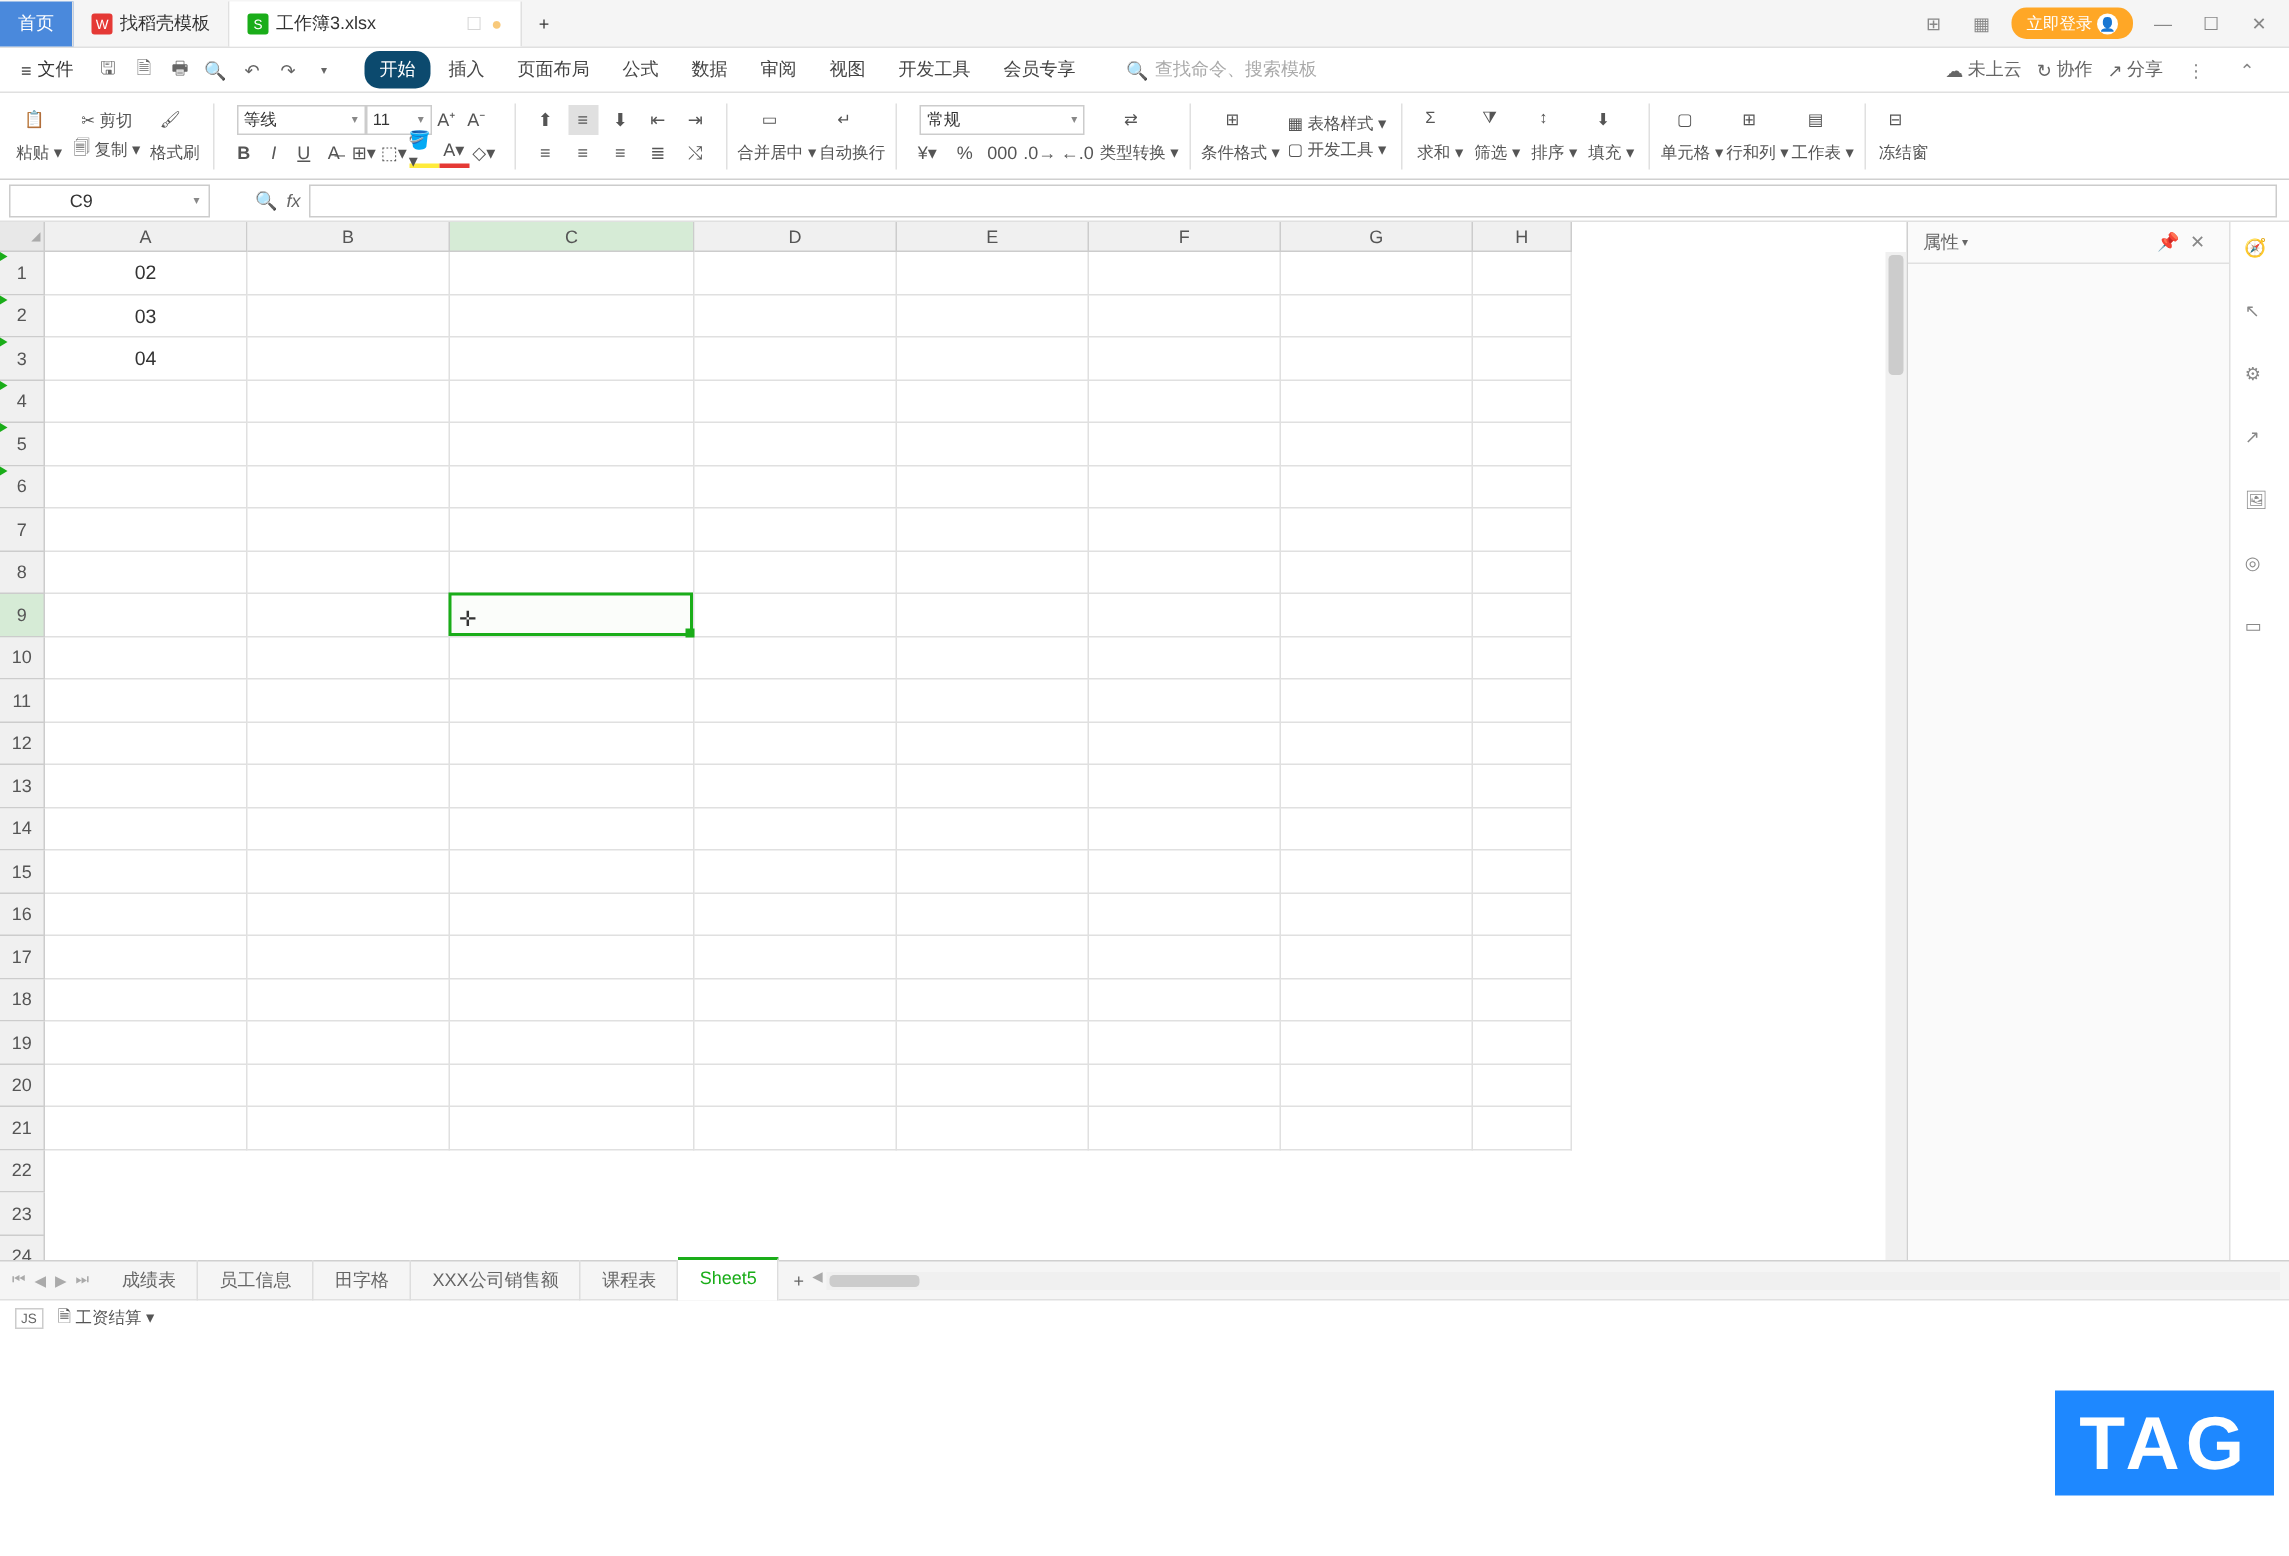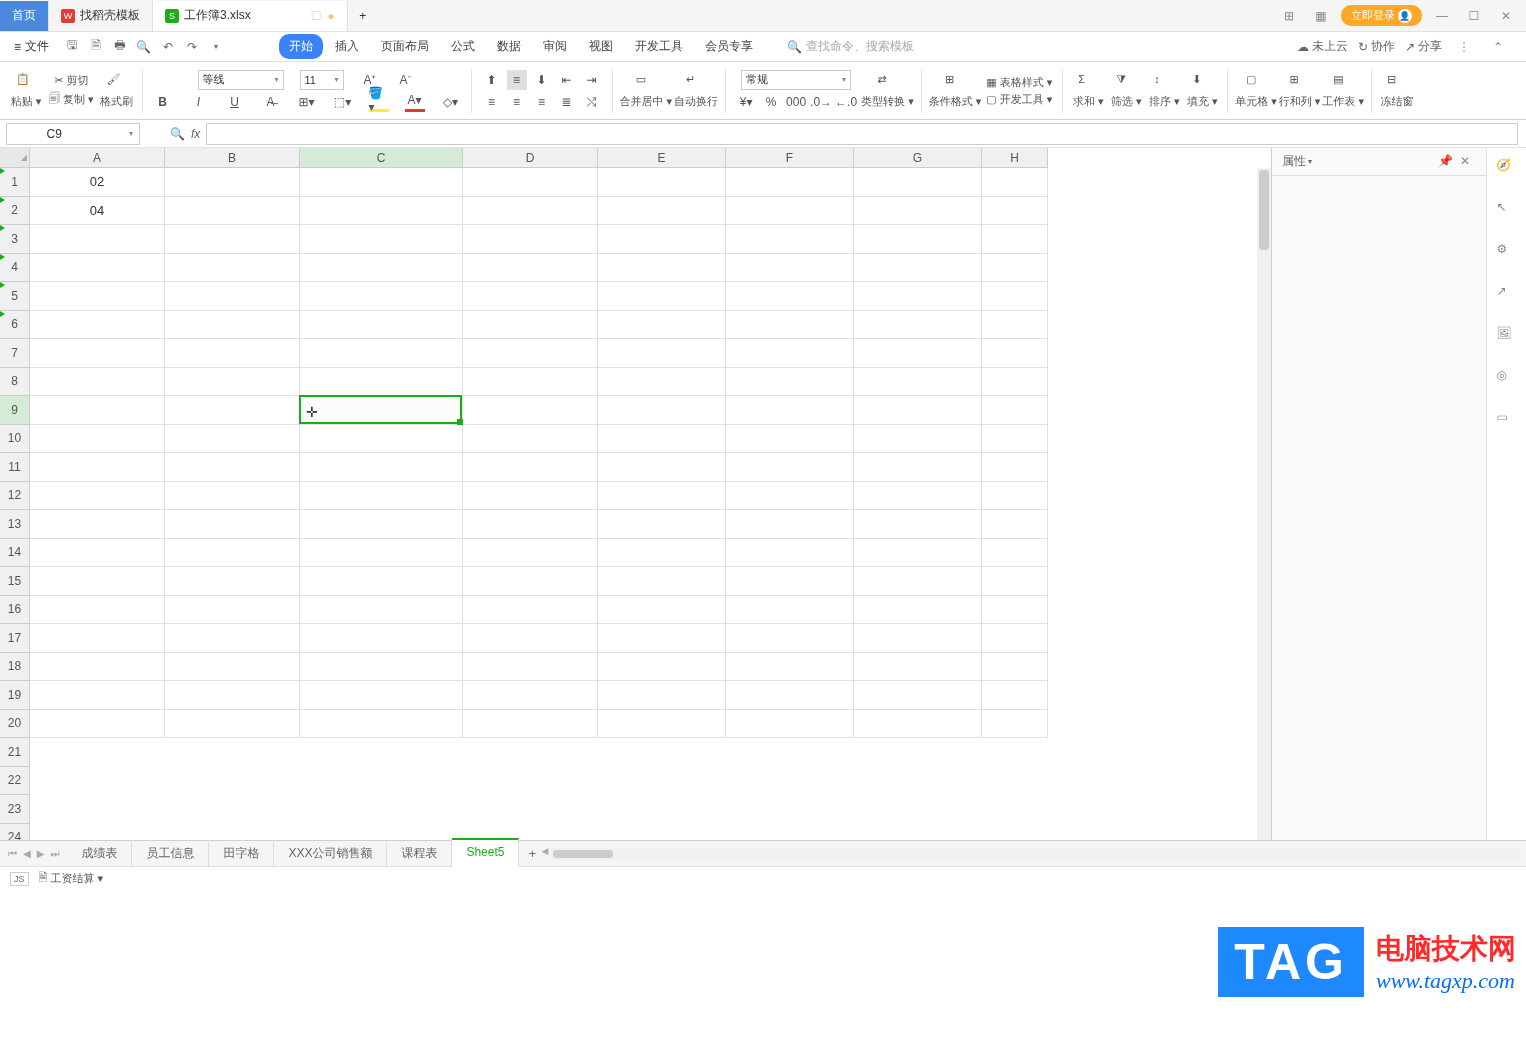--- a/index.html
+++ b/index.html
@@ -13,30 +13,30 @@
 .titlebar-right { margin-left: auto; display: flex; align-items: center; gap: 8px; padding-right: 8px; }
 .login-btn { background: #ffa726; color: #fff; padding: 3px 10px; border-radius: 10px; font-size: 11px; display: flex; align-items: center; gap: 3px; }
 .win-btn { width: 24px; height: 24px; display: flex; align-items: center; justify-content: center; cursor: pointer; color: #888; }
 
 .menubar { height: 30px; display: flex; align-items: center; padding: 0 8px; border-bottom: 1px solid #e0e0e0; gap: 4px; }
 .file-menu { display: flex; align-items: center; gap: 4px; padding: 2px 6px; }
 .quick-access { display: flex; gap: 6px; margin-left: 4px; }
 .qa-icon { width: 18px; height: 18px; color: #666; cursor: pointer; display: flex; align-items: center; justify-content: center; }
 .menu-tabs { display: flex; gap: 2px; margin-left: 14px; }
 .menu-tab { padding: 4px 10px; font-size: 12px; cursor: pointer; color: #444; }
-.menu-tab.active { background: #3b82f6; color: #fff; border-radius: 10px; margin-left: 36px; }
+.menu-tab.active { background: #0c4a6e; color: #fff; border-radius: 10px; }
 .search-cmd { margin-left: 20px; color: #aaa; display: flex; align-items: center; gap: 4px; }
 .menubar-right { margin-left: auto; display: flex; align-items: center; gap: 10px; padding-right: 8px; }
 .mblink { display: flex; align-items: center; gap: 3px; color: #666; cursor: pointer; }
 
 .ribbon { height: 58px; display: flex; align-items: center; padding: 0 8px; border-bottom: 1px solid #d0d0d0; gap: 2px; overflow: hidden; }
 .rsection { display: flex; flex-direction: column; align-items: center; gap: 2px; padding: 0 3px; height: 100%; justify-content: center; }
 .rbtn-big { display: flex; flex-direction: column; align-items: center; justify-content: center; gap: 1px; font-size: 11px; color: #555; cursor: pointer; min-width: 36px; }
 .rbtn-big .ricon { width: 20px; height: 20px; color: #555; }
-.rrow { display: flex; align-items: center; gap: 16px; }
+.rrow { display: flex; align-items: center; gap: 0; }
 .rsmall { font-size: 11px; color: #555; display: flex; align-items: center; gap: 3px; cursor: pointer; }
 .rsep { width: 1px; height: 44px; background: #e0e0e0; margin: 0 5px; }
 .combo { height: 20px; border: 1px solid #ccc; display: flex; align-items: center; padding: 0 4px; font-size: 11px; background: #fff; }
 .combo .arrow { margin-left: auto; font-size: 8px; color: #888; }
 .ricon-btn { width: 20px; height: 20px; color: #555; cursor: pointer; display: flex; align-items: center; justify-content: center; }
 .ricon-row { display: flex; gap: 5px; }
 
 .namebox-row { height: 28px; display: flex; align-items: center; border-bottom: 1px solid #e0e0e0; }
 .namebox { width: 134px; height: 22px; border: 1px solid #ccc; margin-left: 6px; display: flex; align-items: center; padding: 0 6px; font-size: 12px; background: #fff; }
 .namebox .arrow { margin-left: auto; font-size: 8px; color: #888; }
@@ -363,20 +363,30 @@
           <div class="cell" style="width: 135px;">02</div>
           <div class="cell" style="width: 135px;"></div>
           <div class="cell" style="width: 163px;"></div>
           <div class="cell" style="width: 135px;"></div>
           <div class="cell" style="width: 128px;"></div>
           <div class="cell" style="width: 128px;"></div>
           <div class="cell" style="width: 128px;"></div>
           <div class="cell" style="width: 66px;"></div>
         </div>
         <div class="cell-row">
+          <div class="cell" style="width: 135px;">03</div>
+          <div class="cell" style="width: 135px;"></div>
+          <div class="cell" style="width: 163px;"></div>
+          <div class="cell" style="width: 135px;"></div>
+          <div class="cell" style="width: 128px;"></div>
+          <div class="cell" style="width: 128px;"></div>
+          <div class="cell" style="width: 128px;"></div>
+          <div class="cell" style="width: 66px;"></div>
+        </div>
+        <div class="cell-row">
           <div class="cell" style="width: 135px;">04</div>
           <div class="cell" style="width: 135px;"></div>
           <div class="cell" style="width: 163px;"></div>
           <div class="cell" style="width: 135px;"></div>
           <div class="cell" style="width: 128px;"></div>
           <div class="cell" style="width: 128px;"></div>
           <div class="cell" style="width: 128px;"></div>
           <div class="cell" style="width: 66px;"></div>
         </div>
         <div class="cell-row">
@@ -610,17 +620,13 @@
   </div>
 </div>
 
 <div class="statusbar">
   <span style="border:1px solid #ccc;padding:1px 3px;font-size:9px;">JS</span>
   <span class="rsmall"><span>🗎</span><span>工资结算</span> ▾</span>
 </div>
 
 <div class="watermark">
   <div class="tag-box">TAG</div>
-  <div class="wm-text">
-    <div class="wm-line1">电脑技术网</div>
-    <div class="wm-line2">www.tagxp.com</div>
-  </div>
 </div>
 
 </body></html>

